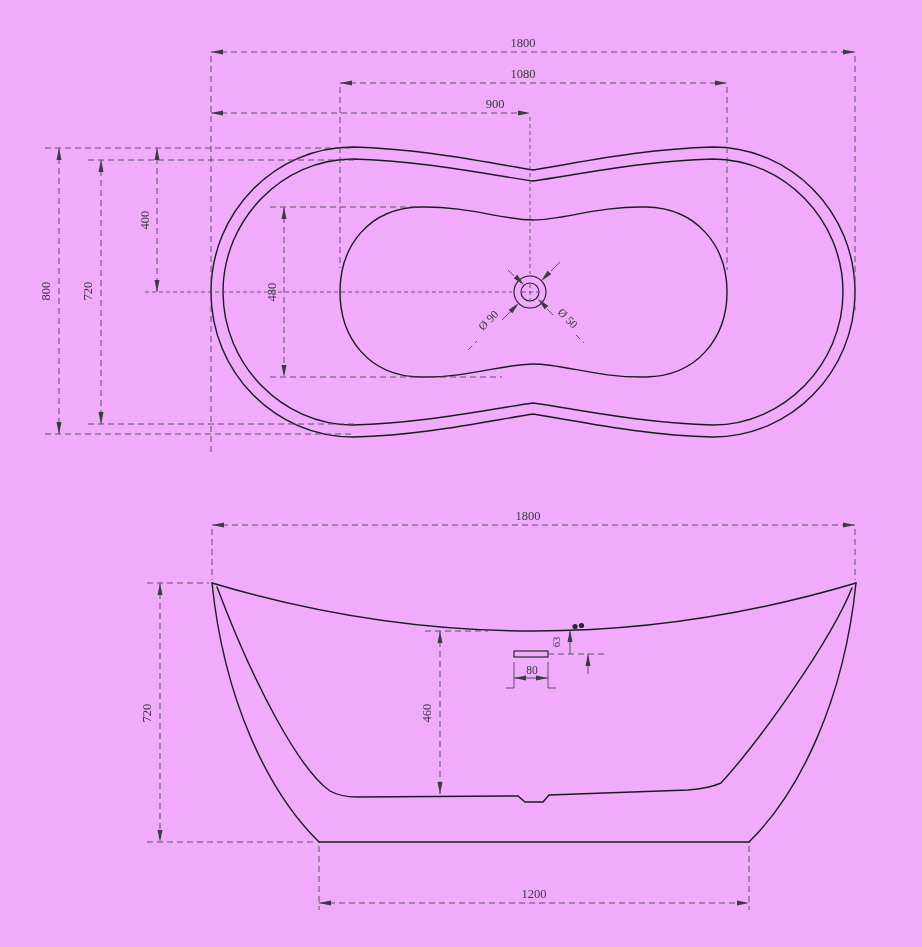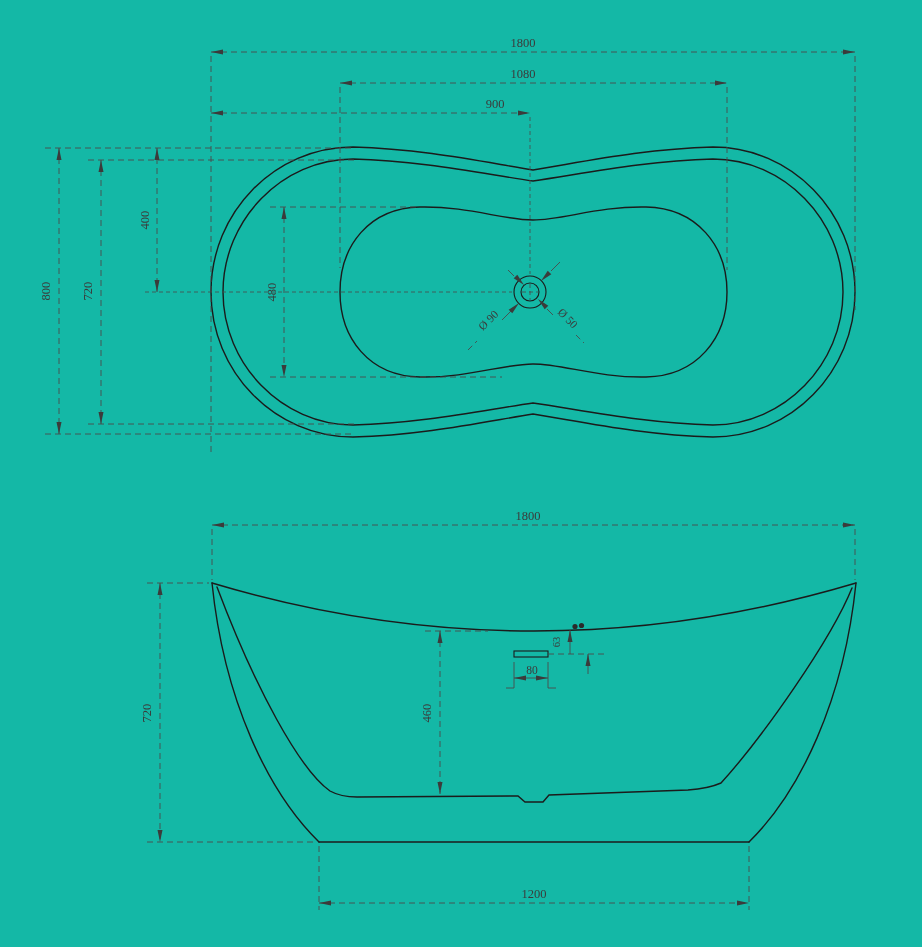--- a/index.html
+++ b/index.html
@@ -1,17 +1,17 @@
 <!DOCTYPE html>
 <html><head>
 <meta charset="utf-8">
 <style>
   html,body{margin:0;padding:0;background:#ffffff;}
   .sheet{
-    width:922px;height:947px;position:relative;background:#14b8a6;overflow:hidden;
+    width:922px;height:947px;position:relative;background:#f0abfc;overflow:hidden;
     font-family:"Liberation Serif", serif;
   }
   svg{display:block;}
   text{
     font-family:"Liberation Serif", serif;
     fill:#3b3b3b;
     font-size:12.5px;
   }
   text.small{font-size:10.5px;}
   text.mid{font-size:11.5px;}

